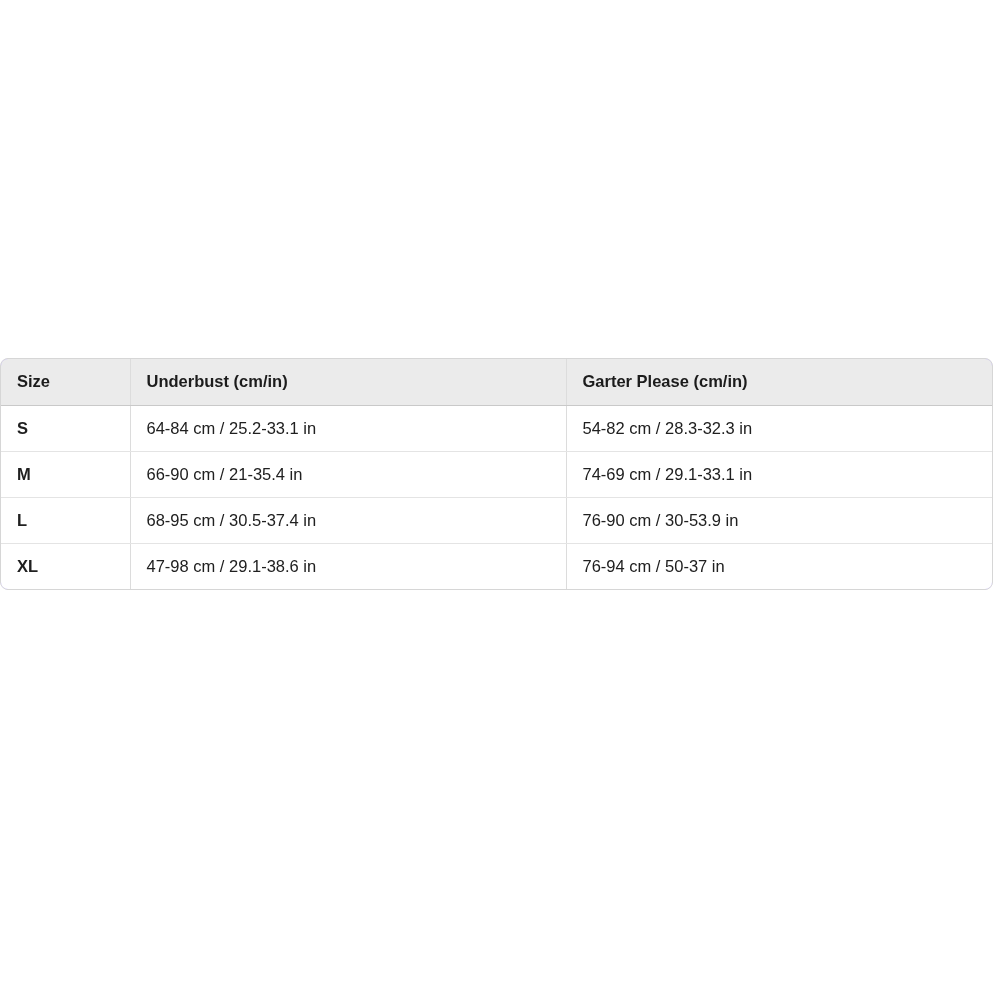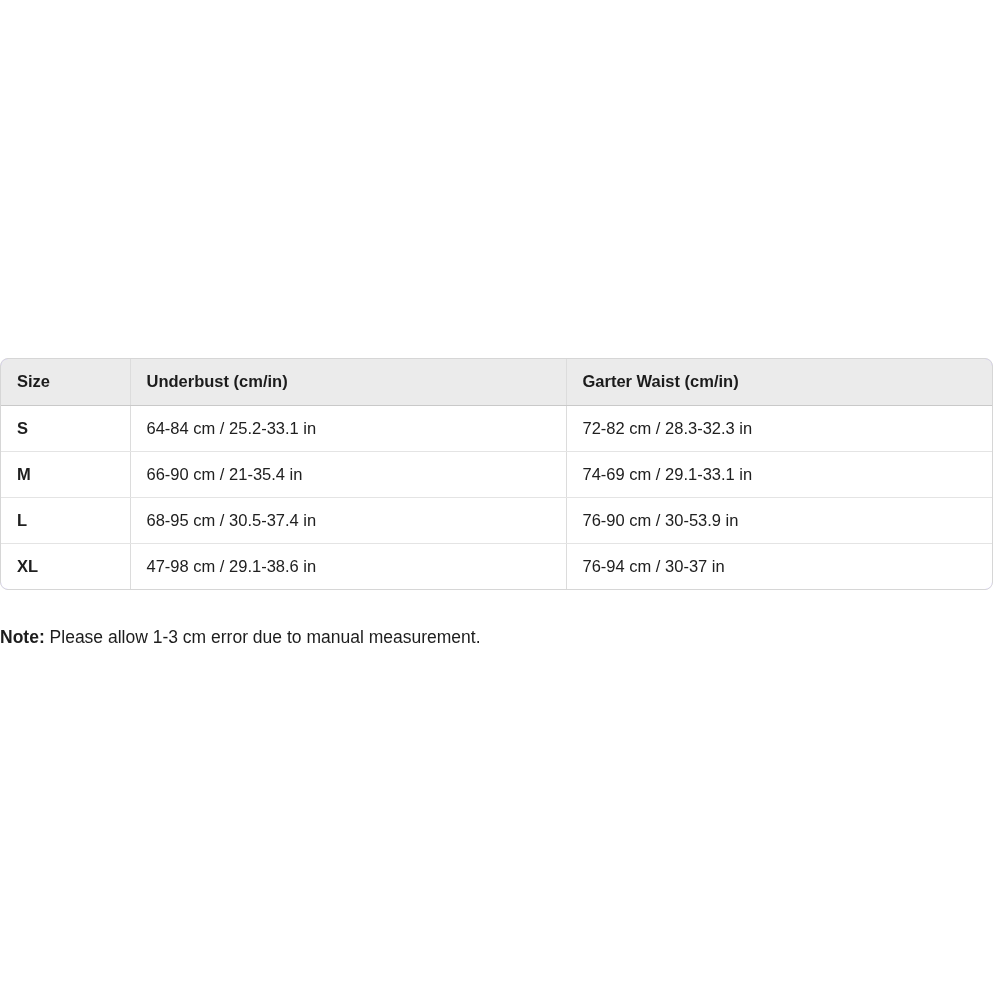--- a/index.html
+++ b/index.html
@@ -86,43 +86,42 @@
     <table class="size-chart">
       <colgroup>
         <col class="col-size">
         <col class="col-under">
         <col class="col-garter">
       </colgroup>
       <thead>
         <tr>
           <th>Size</th>
           <th>Underbust (cm/in)</th>
-          <th>Garter Waist (cm/in)</th>
+          <th>Garter Please (cm/in)</th>
         </tr>
       </thead>
       <tbody>
         <tr>
           <td class="size-cell">S</td>
           <td>64-84 cm / 25.2-33.1 in</td>
-          <td>72-82 cm / 28.3-32.3 in</td>
+          <td>54-82 cm / 28.3-32.3 in</td>
         </tr>
         <tr>
           <td class="size-cell">M</td>
           <td>66-90 cm / 21-35.4 in</td>
           <td>74-69 cm / 29.1-33.1 in</td>
         </tr>
         <tr>
           <td class="size-cell">L</td>
           <td>68-95 cm / 30.5-37.4 in</td>
           <td>76-90 cm / 30-53.9 in</td>
         </tr>
         <tr>
           <td class="size-cell">XL</td>
           <td>47-98 cm / 29.1-38.6 in</td>
-          <td>76-94 cm / 30-37 in</td>
+          <td>76-94 cm / 50-37 in</td>
         </tr>
       </tbody>
     </table>
   </div>
 
-  <p class="note-line"><span class="note-label">Note:</span> <span>Please allow 1-3 cm error due to manual measurement.</span></p>
 
 </div>
 
 </body></html>

